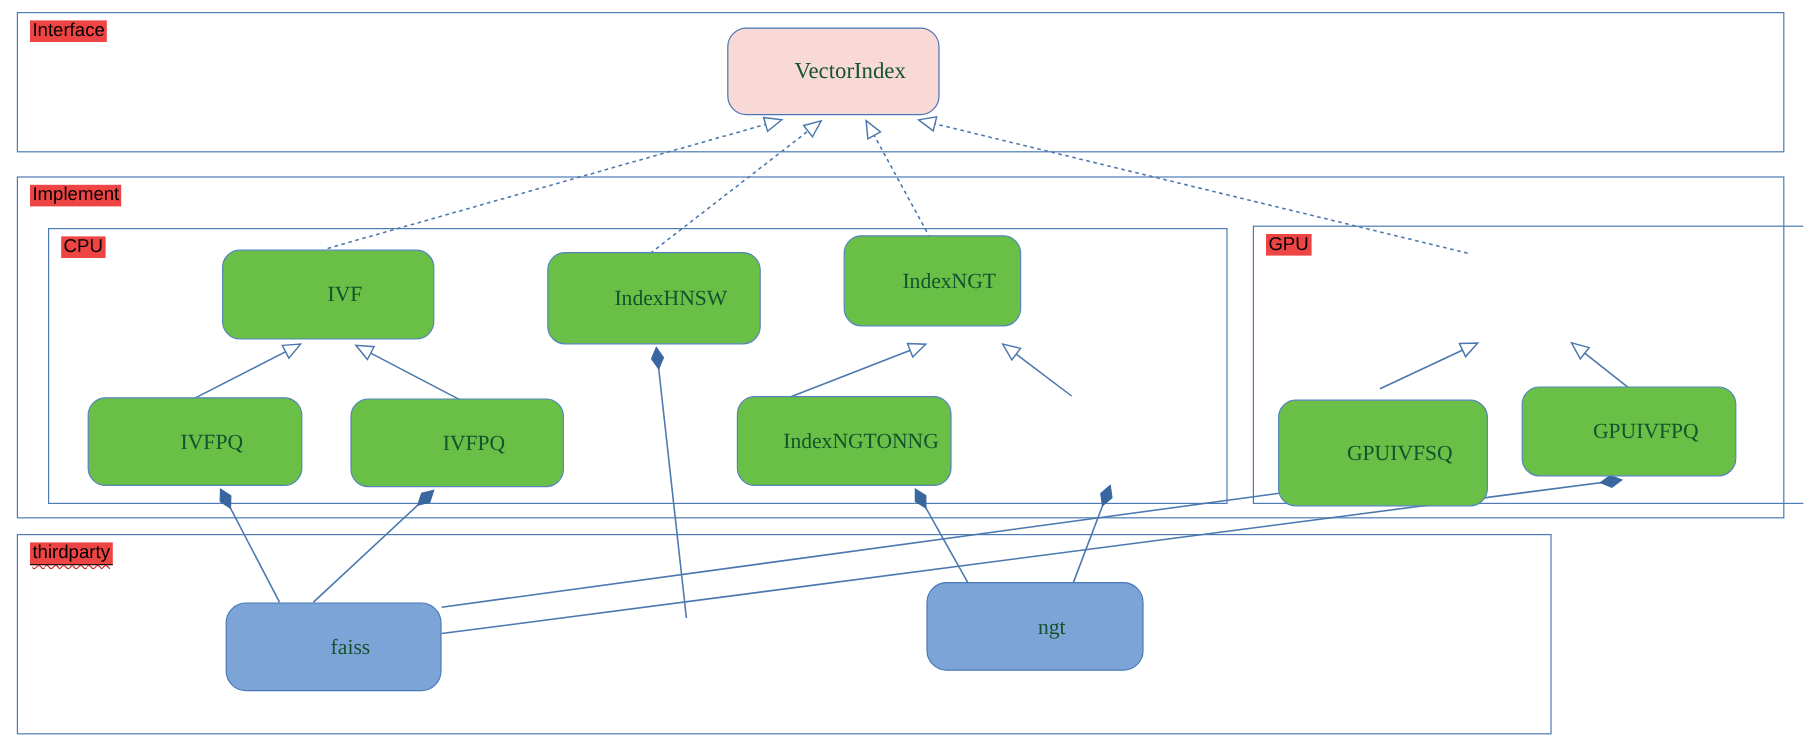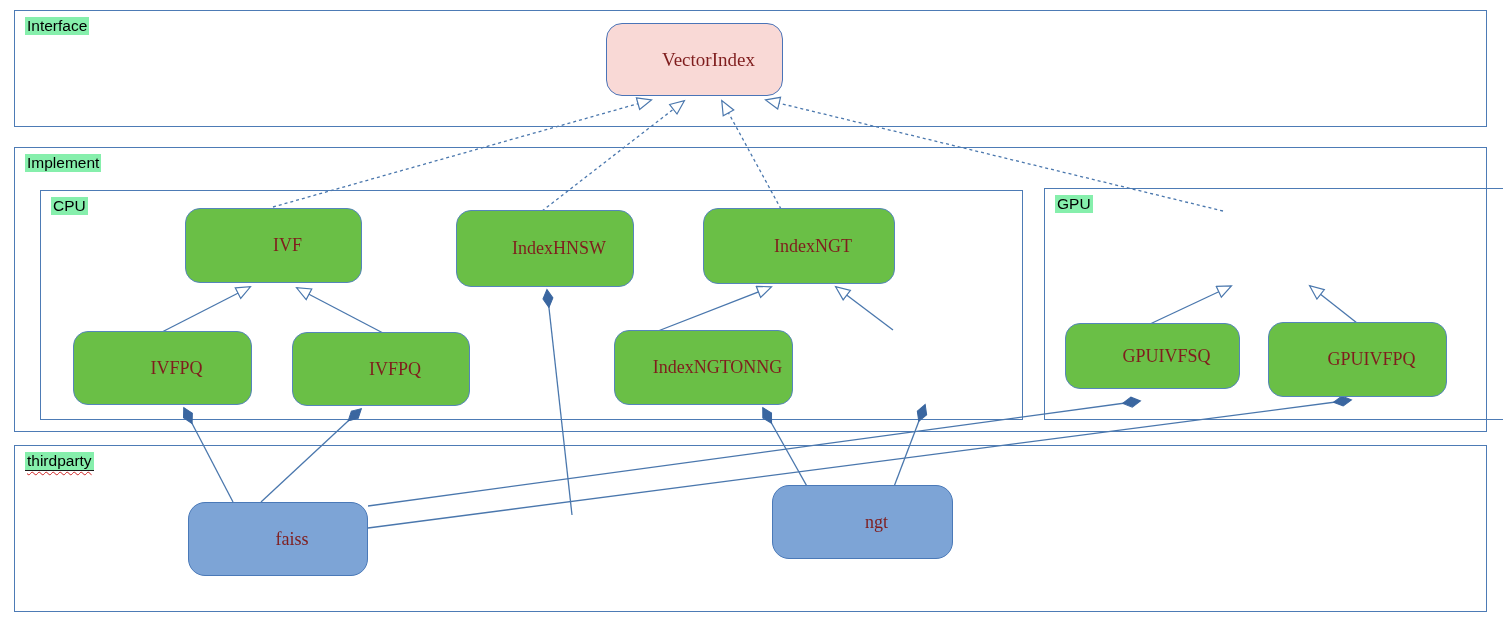--- a/index.html
+++ b/index.html
@@ -1,26 +1,26 @@
 <!DOCTYPE html>
 <html><head>
 <meta charset="utf-8">
 <style>
   html,body{margin:0;padding:0;background:#ffffff;}
   #stage{position:relative;width:1503px;height:628px;background:#ffffff;overflow:hidden;
          font-family:"Liberation Sans",sans-serif;}
   .container{position:absolute;border:1.6px solid #4d7bb5;background:transparent;box-sizing:border-box;}
-  .clabel{position:absolute;left:10px;top:6px;font-size:15.5px;color:#000;background:#86efac;padding:0 2px;}
+  .clabel{position:absolute;left:10px;top:6px;font-size:15.5px;color:#000;background:#ef4444;padding:0 2px;}
   .clabel.underlined{border-bottom:1.3px solid #1a1a1a;
          text-decoration:underline wavy #cc2222 1px;text-underline-offset:5px;}
   svg#wires{position:absolute;left:0;top:0;z-index:2;}
   .container{z-index:1;}
   .node{position:absolute;z-index:3;display:flex;align-items:center;justify-content:center;
         box-sizing:border-box;border-radius:15px;font-family:"Liberation Serif",serif;
-        font-size:18px;color:#7f1d1d;padding-left:28px;}
+        font-size:18px;color:#14532d;padding-left:28px;}
   .node.green{background:#6abf46;border:1.6px solid #5585bb;}
   .node.blue{background:#7da4d6;border:1.6px solid #4a79b8;border-radius:17px;}
   .node.pink{background:#f9d9d6;border:1.6px solid #4a74b8;border-radius:16px;font-size:19px;}
 </style>
 </head>
 <body>
 
 <div id="stage">
 
   <div class="container" style="left:14px;top:10px;width:1473px;height:117px">
@@ -32,21 +32,21 @@
   </div>
 
   <div class="container" style="left:40px;top:190px;width:983px;height:230px">
     <span class="clabel">CPU</span>
   </div>
 
   <div class="container" style="left:1044px;top:188px;width:499px;height:232px">
     <span class="clabel">GPU</span>
   </div>
 
-  <div class="container" style="left:14px;top:445px;width:1473px;height:167px">
+  <div class="container" style="left:14px;top:445px;width:1279px;height:167px">
     <span class="clabel underlined">thirdparty</span>
   </div>
 
   <svg id="wires" width="1503" height="628" viewBox="0 0 1503 628">
     <defs>
       <marker id="mtri" markerUnits="userSpaceOnUse" markerWidth="18" markerHeight="16" refX="14.5" refY="7" orient="auto">
         <path d="M1,1 L15,7 L1,13 Z" fill="#ffffff" stroke="#4a77ad" stroke-width="1.2"></path>
       </marker>
       <marker id="mdia" markerUnits="userSpaceOnUse" markerWidth="22" markerHeight="13" refX="18.5" refY="6" orient="auto">
         <path d="M1,6 L10,1 L19,6 L10,11 Z" fill="#3a66a0" stroke="#3a66a0"></path>
@@ -79,34 +79,34 @@
   <div class="node pink" style="left:606px;top:23px;width:177px;height:73px">
     <span>VectorIndex</span>
   </div>
 
   <div class="node green" style="left:185px;top:208px;width:177px;height:75px">
     <span>IVF</span>
   </div>
   <div class="node green" style="left:456px;top:210px;width:178px;height:77px">
     <span>IndexHNSW</span>
   </div>
-  <div class="node green" style="left:703px;top:208px;width:192px;height:76px">
+  <div class="node green" style="left:703px;top:196px;width:148px;height:76px">
     <span>IndexNGT</span>
   </div>
   <div class="node green" style="left:73px;top:331px;width:179px;height:74px">
     <span>IVFPQ</span>
   </div>
   <div class="node green" style="left:614px;top:330px;width:179px;height:75px">
     <span>IndexNGTONNG</span>
   </div>
   <div class="node green" style="left:292px;top:332px;width:178px;height:74px">
     <span>IVFPQ</span>
   </div>
 
-  <div class="node green" style="left:1065px;top:323px;width:175px;height:66px">
+  <div class="node green" style="left:1065px;top:333px;width:175px;height:89px">
     <span>GPUIVFSQ</span>
   </div>
   <div class="node green" style="left:1268px;top:322px;width:179px;height:75px">
     <span>GPUIVFPQ</span>
   </div>
 
   <div class="node blue" style="left:188px;top:502px;width:180px;height:74px">
     <span>faiss</span>
   </div>
   <div class="node blue" style="left:772px;top:485px;width:181px;height:74px">

